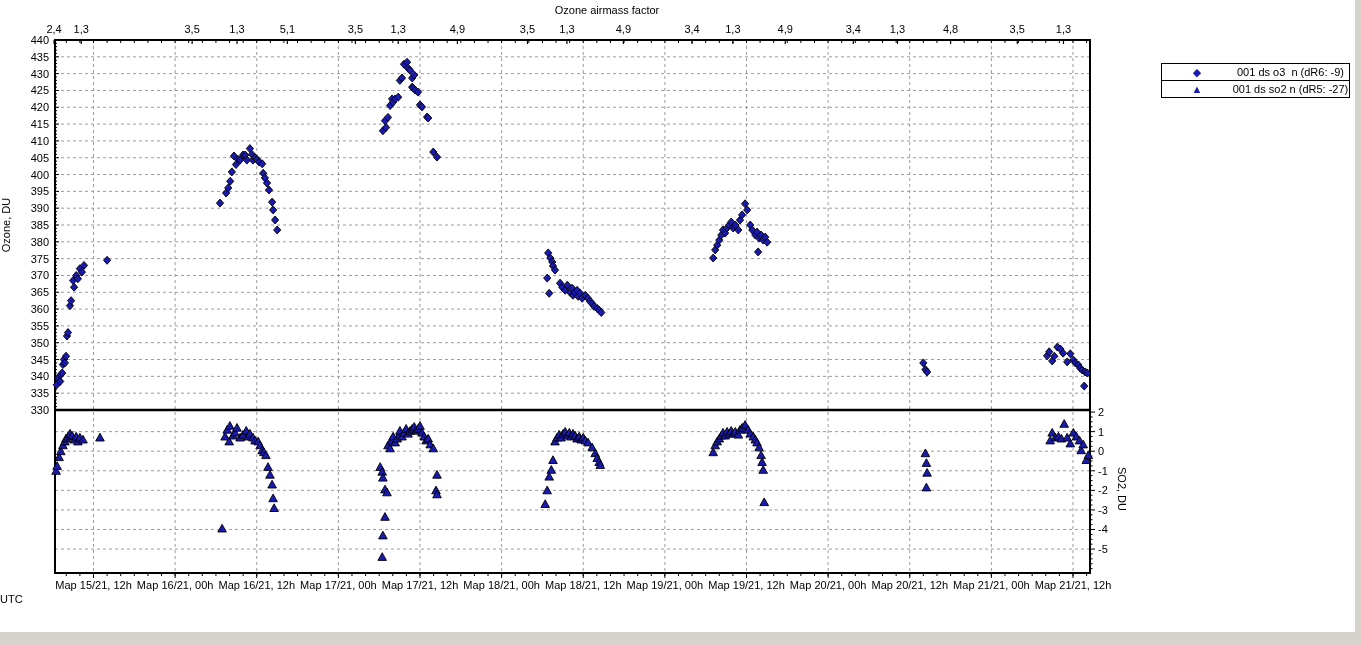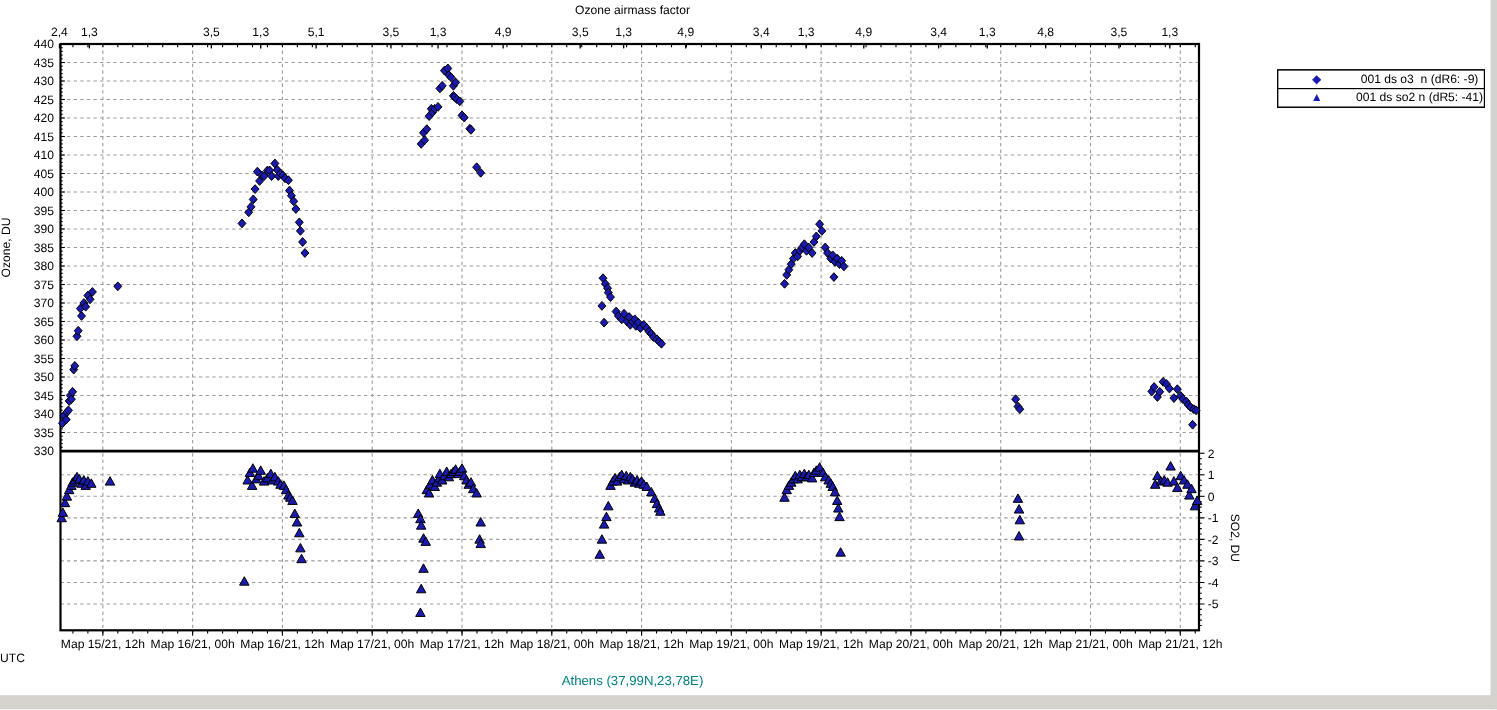--- a/index.html
+++ b/index.html
@@ -1,20 +1,20 @@
 <!DOCTYPE html>
 <html><head>
 <meta charset="utf-8">
 <style>
   html,body{margin:0;padding:0;background:#ffffff;width:1361px;height:645px;overflow:hidden;
     font-family:"Liberation Sans", sans-serif;}
   #app{position:relative;width:1361px;height:645px;background:#ffffff;}
   .abs{position:absolute;}
   .axtitle{font-size:11px;color:#000;}
-  #top-title{left:0;top:4px;width:1150px;text-align:center;}
+  #top-title{left:0;top:4px;width:1150px;text-align:center;padding-left:32px;}
   #utc-label{left:0;top:593px;width:1150px;text-align:left;}
   #footer{left:0;top:612px;width:1150px;text-align:center;font-size:12px;}
   #ylab-left{left:-36px;top:219px;width:84px;text-align:center;transform:rotate(-90deg);}
   #ylab-right{left:1080px;top:483px;width:84px;text-align:center;transform:rotate(90deg);}
   #legend{left:1161px;top:63px;width:187px;border:1px solid #000;background:#fff;}
   .legend-row{display:flex;align-items:center;height:16px;border:1px solid #000;margin:-1px;
     margin-bottom:0;font-size:11px;}
   .legend-row:last-child{margin-bottom:-1px;}
   .legend-marker{width:70px;text-align:center;line-height:14px;}
   .legend-label{flex:1;text-align:center;white-space:pre;}
@@ -777,28 +777,27 @@
     </svg>
 
   <div id="top-title" class="abs axtitle">Ozone airmass factor</div>
 
   <div id="ylab-left" class="abs axtitle">Ozone, DU</div>
 
   <div id="ylab-right" class="abs axtitle">SO2, DU</div>
 
   <div id="utc-label" class="abs axtitle">UTC</div>
 
-  <div id="footer" class="abs" style="color: rgb(0, 128, 128);">Athens (37,99N,23,78E)</div>
 
   <div id="legend" class="abs">
     <div class="legend-row">
       <span class="legend-marker" style="color: rgb(26, 26, 174);">◆</span>
       <span class="legend-label">001 ds o3  n (dR6: -9)</span>
     </div>
     <div class="legend-row">
       <span class="legend-marker" style="color: rgb(26, 26, 174);">▲</span>
-      <span class="legend-label">001 ds so2 n (dR5: -41)</span>
+      <span class="legend-label">001 ds so2 n (dR5: -27)</span>
     </div>
   </div>
 
   <div id="chrome-bottom" class="abs chrome" style="background: rgb(214, 211, 206);"></div>
   <div id="chrome-right" class="abs chrome" style="background: rgb(214, 211, 206);"></div>
 </div>
 
 </body></html>

